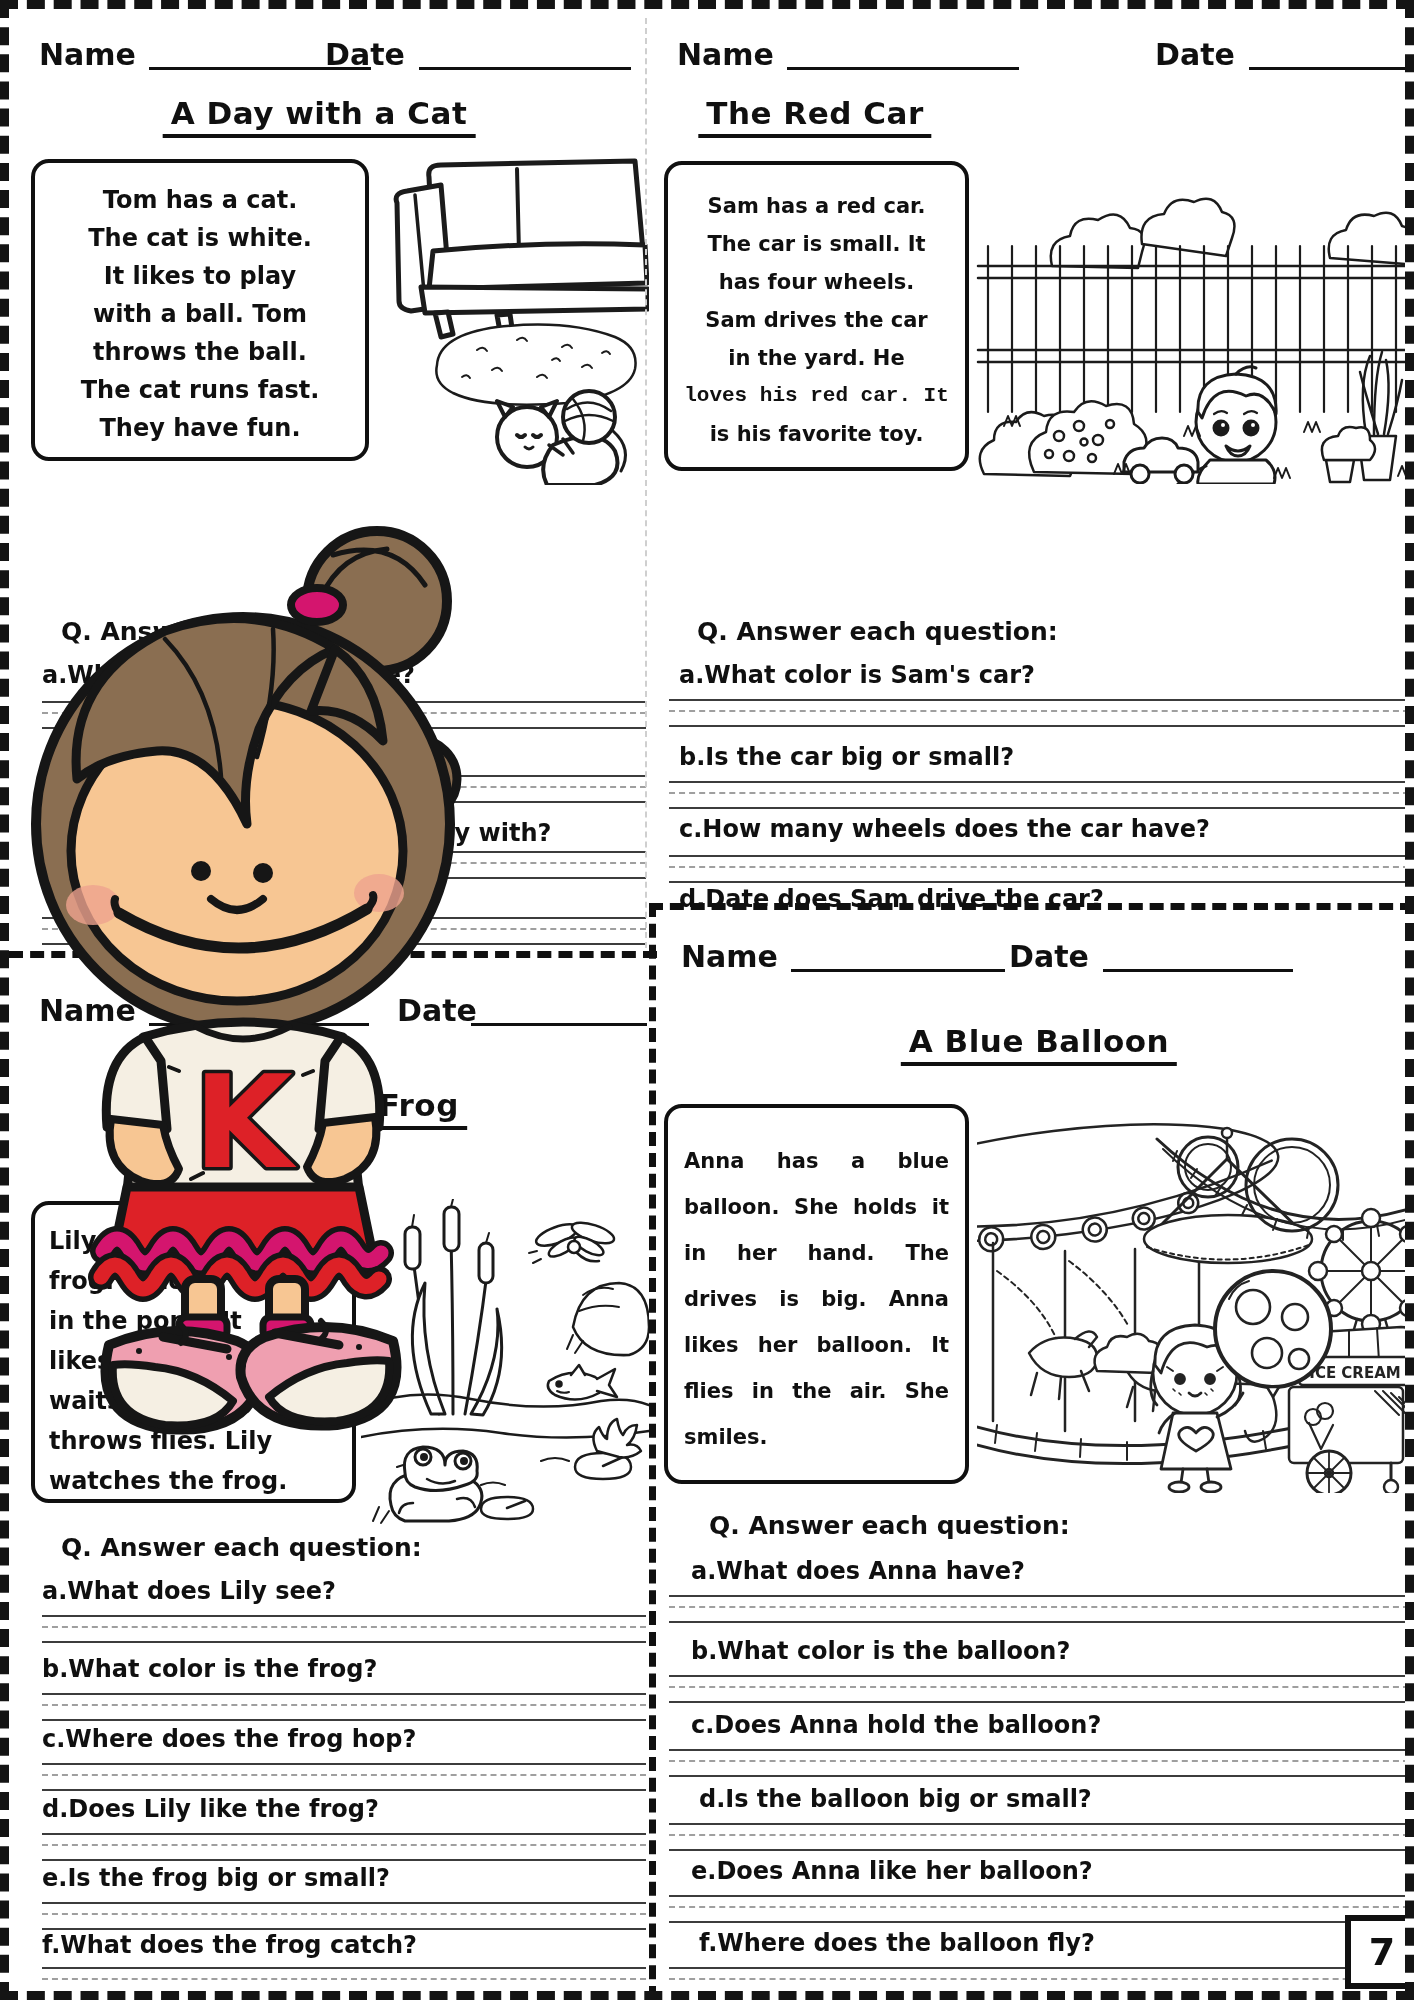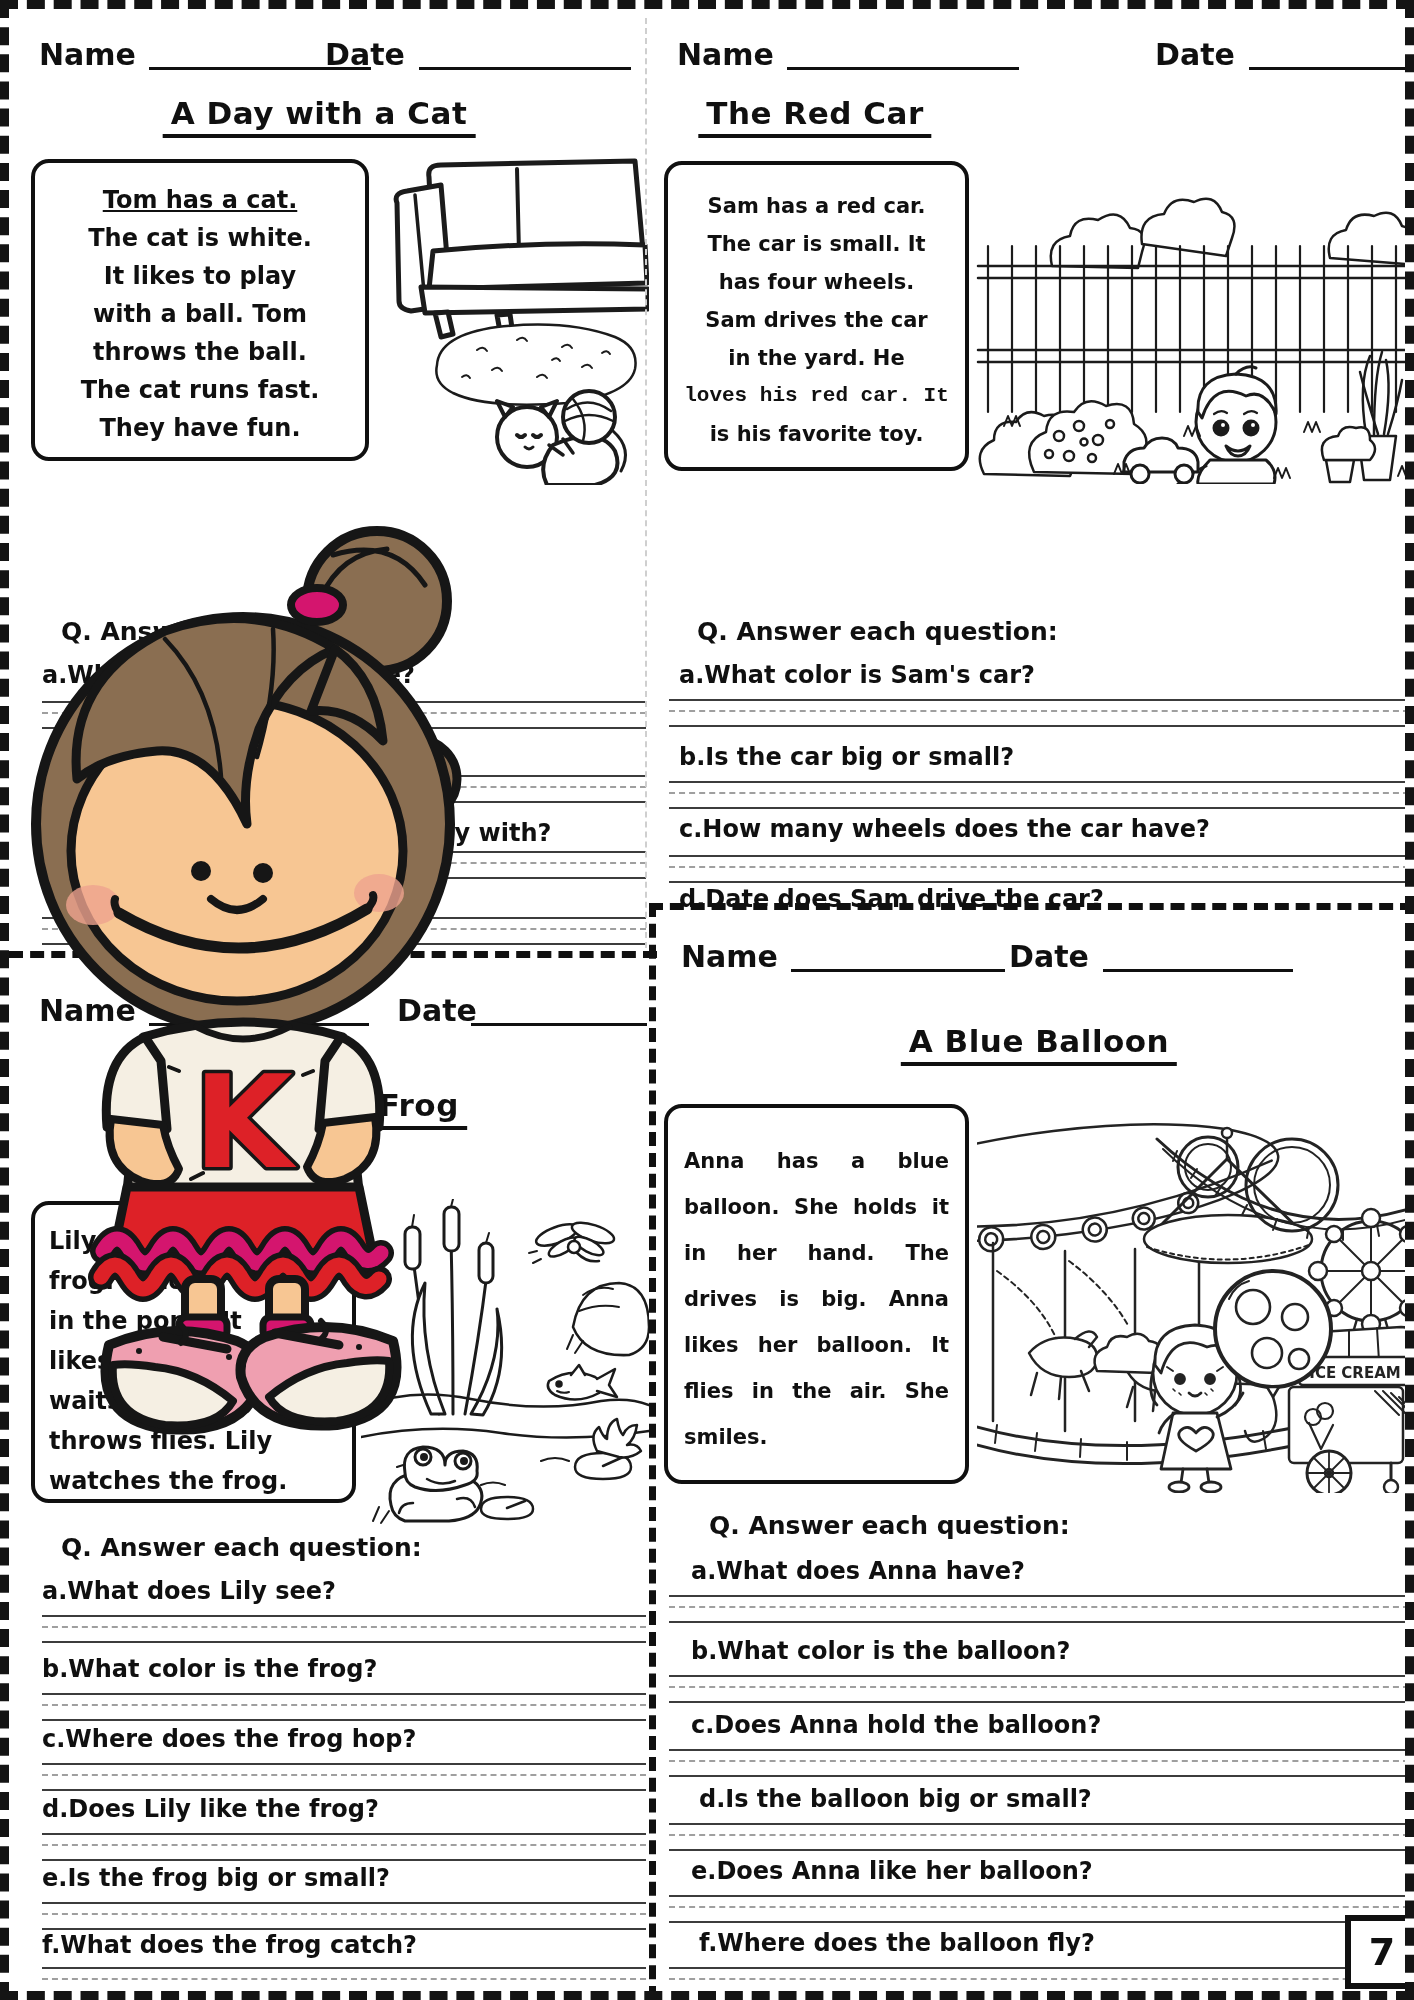--- a/index.html
+++ b/index.html
@@ -39,21 +39,21 @@
 <div class="page">
 
   <div class="lbl" style="left:30px;top:28px;">Name</div>
   <div class="uline" style="left:140px;top:58px;width:222px;"></div>
   <div class="lbl" style="left:316px;top:28px;">Date</div>
   <div class="uline" style="left:410px;top:58px;width:212px;"></div>
 
   <div class="title" style="left:310px;top:86px;">A Day with a Cat</div>
 
   <div class="pbox center" style="left:22px;top:150px;width:338px;height:302px;padding-top:18px;">
-    <div class="pline" style="font-size:24px;line-height:38px;text-decoration:underline;">Tom has a cat.</div>
+    <div class="pline" style="font-size:24px;line-height:38px;">Tom has a cat.</div>
     <div class="pline" style="font-size:24px;line-height:38px;">The cat is white.</div>
     <div class="pline" style="font-size:24px;line-height:38px;">It likes to play</div>
     <div class="pline" style="font-size:24px;line-height:38px;">with a ball. Tom</div>
     <div class="pline" style="font-size:24px;line-height:38px;">throws the ball.</div>
     <div class="pline" style="font-size:24px;line-height:38px;">The cat runs fast.</div>
     <div class="pline" style="font-size:24px;line-height:38px;">They have fun.</div>
   </div>
 
   <svg class="abs" style="left:358px;top:146px;" width="282" height="330" viewBox="0 0 282 330" fill="#ffffff" stroke="#1b1b1b" stroke-width="5" stroke-linejoin="round" stroke-linecap="round">
     <g>

